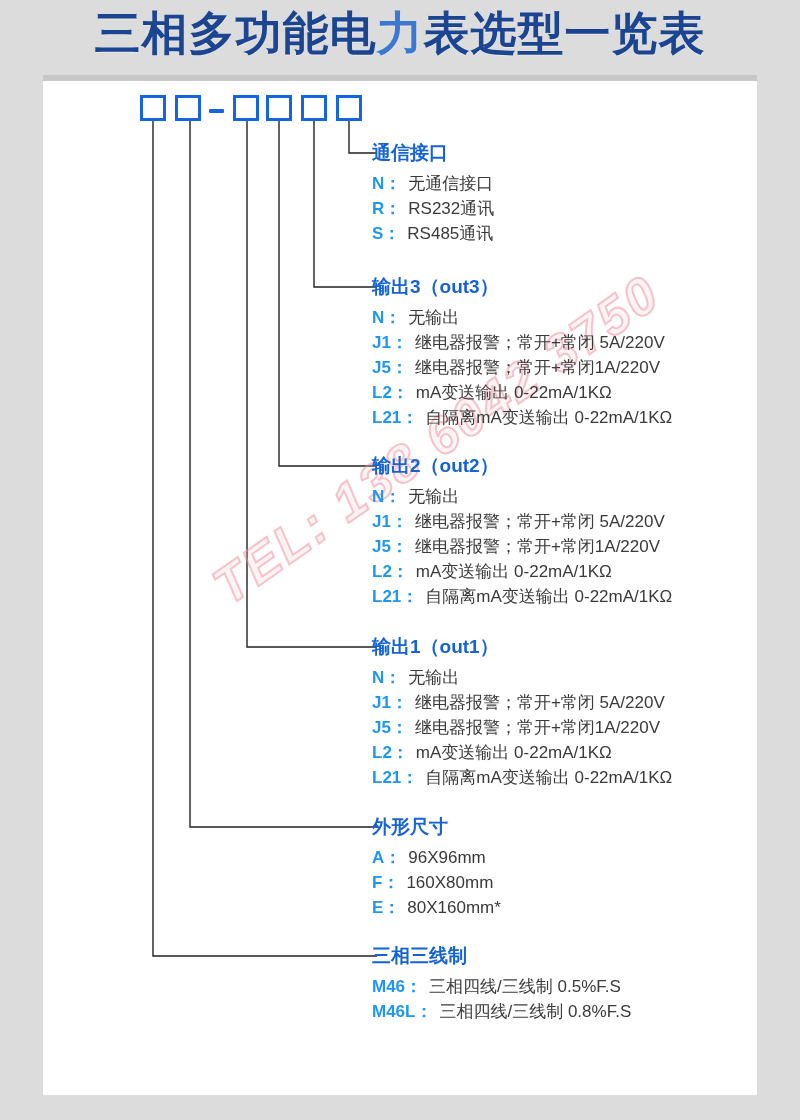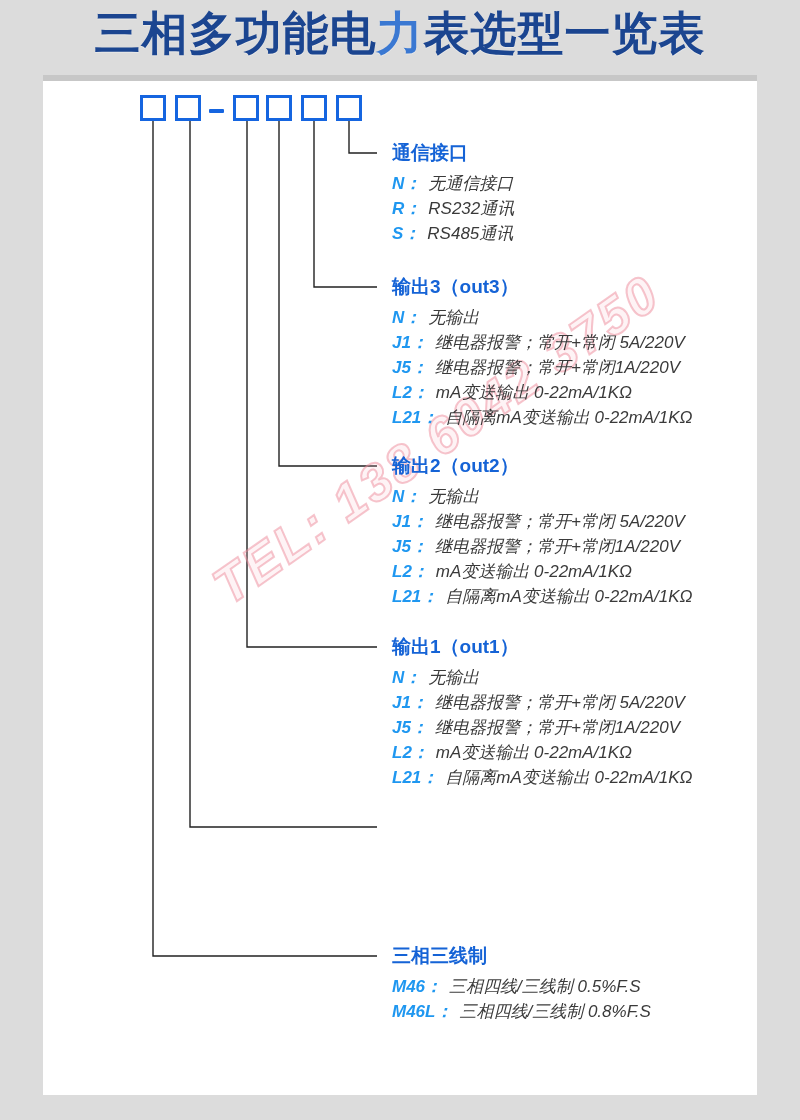--- a/index.html
+++ b/index.html
@@ -25,26 +25,26 @@
   }
   .lines { position:absolute; left:0; top:0; width:800px; height:1120px; pointer-events:none; }
   .mbox {
     position:absolute; top:95px; width:26px; height:26px;
     border:3px solid #1565e0; background:#fff;
   }
   .mdash {
     position:absolute; left:209px; top:109px; width:15px; height:4px;
     background:#1565e0; border-radius:1px;
   }
-  .section { position:absolute; left:392px; }
+  .section { position:absolute; left:372px; }
   .sec-title {
     font-size:19px; line-height:24px; font-weight:bold; color:#1563d6;
     white-space:nowrap;
   }
-  .items { margin-top:6px;font-style:italic; }
+  .items { margin-top:6px; }
   .item { font-size:17px; line-height:25px; white-space:nowrap; }
   .key  { color:#1f97f0; font-weight:bold; margin-right:7px; }
   .desc { color:#3a3a3a; }
   .watermark {
     position:absolute; left:170px; top:407px; width:540px; height:60px;
     line-height:60px; font-size:52px; font-weight:800; font-style:italic;
     letter-spacing:3px; white-space:nowrap;
     color:rgba(248,190,200,0.18);
     -webkit-text-stroke:2px rgba(238,140,155,0.5);
     transform:rotate(-35deg); transform-origin:center center;
@@ -116,20 +116,28 @@
     <div class="sec-title">输出1（out1）</div>
     <div class="items">
       <div class="item"><span class="key">N：</span><span class="desc">无输出</span></div>
       <div class="item"><span class="key">J1：</span><span class="desc">继电器报警；常开+常闭 5A/220V</span></div>
       <div class="item"><span class="key">J5：</span><span class="desc">继电器报警；常开+常闭1A/220V</span></div>
       <div class="item"><span class="key">L2：</span><span class="desc">mA变送输出 0-22mA/1KΩ</span></div>
       <div class="item"><span class="key">L21：</span><span class="desc">自隔离mA变送输出 0-22mA/1KΩ</span></div>
     </div>
   </div>
 
+  <div class="section" style="top:815px">
+    <div class="sec-title">外形尺寸</div>
+    <div class="items">
+      <div class="item"><span class="key">A：</span><span class="desc">96X96mm</span></div>
+      <div class="item"><span class="key">F：</span><span class="desc">160X80mm</span></div>
+      <div class="item"><span class="key">E：</span><span class="desc">80X160mm*</span></div>
+    </div>
+  </div>
 
   <div class="section" style="top:944px">
     <div class="sec-title">三相三线制</div>
     <div class="items">
       <div class="item"><span class="key">M46：</span><span class="desc">三相四线/三线制 0.5%F.S</span></div>
       <div class="item"><span class="key">M46L：</span><span class="desc">三相四线/三线制 0.8%F.S</span></div>
     </div>
   </div>
 
 </div>

